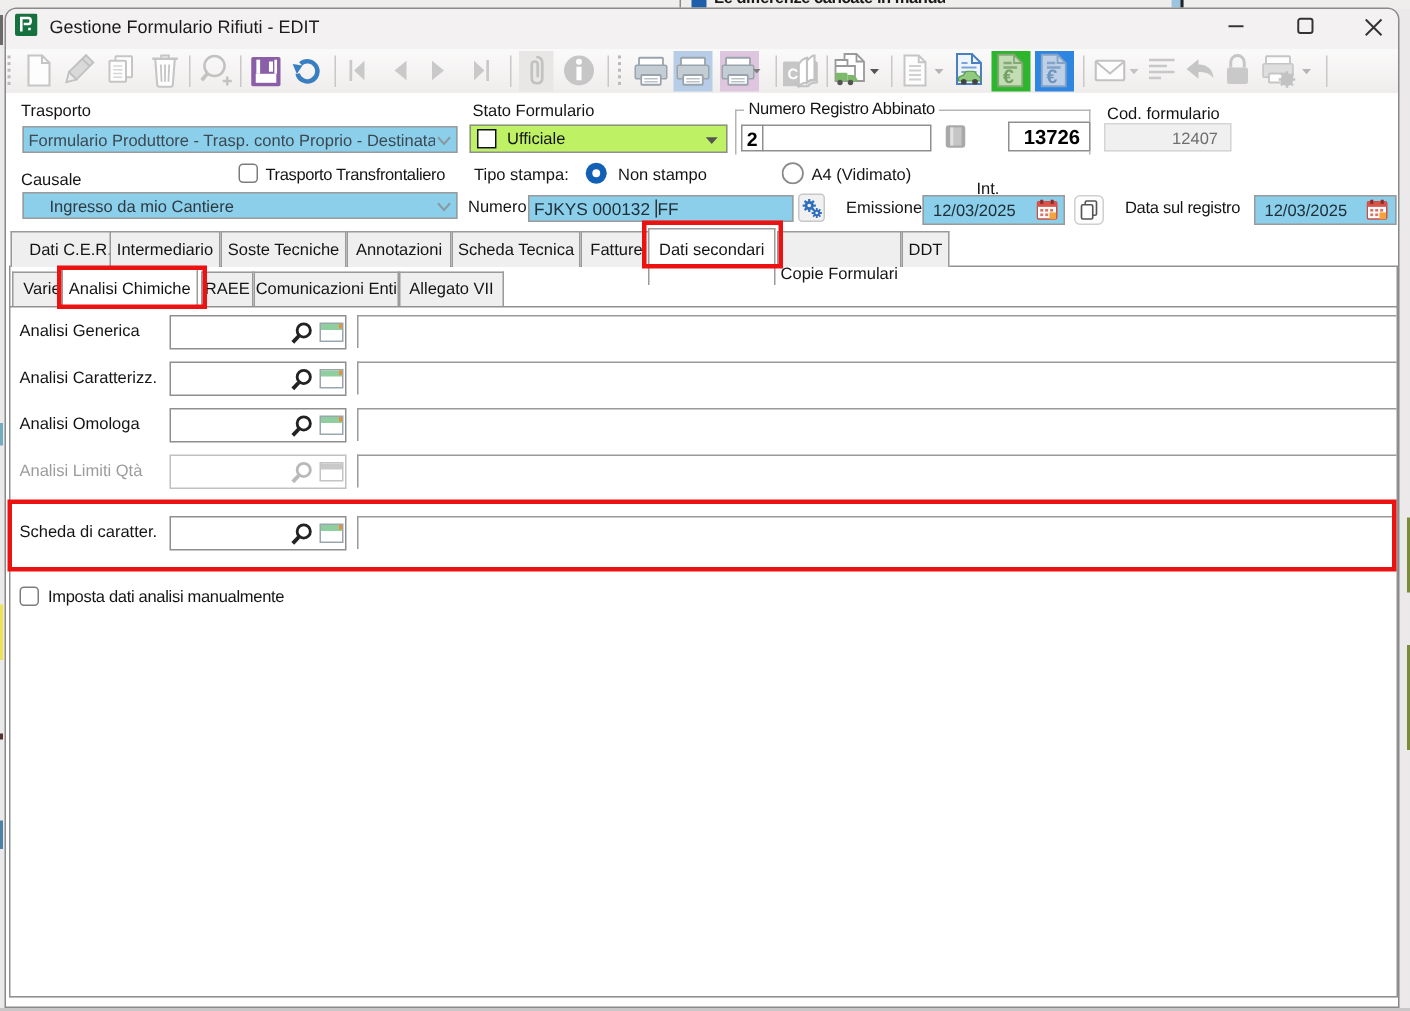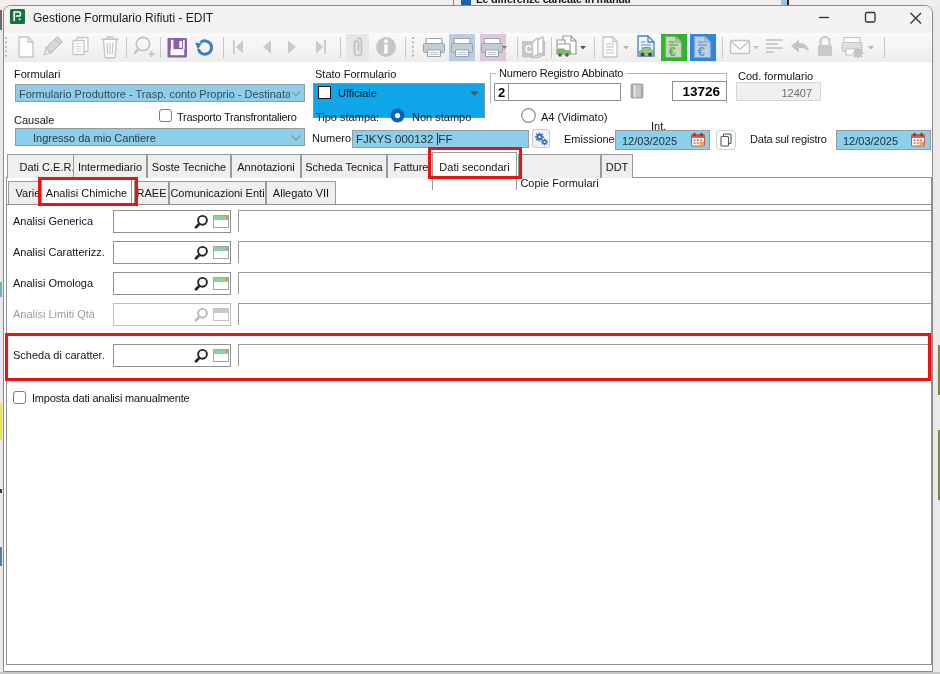--- a/index.html
+++ b/index.html
@@ -256,29 +256,29 @@
           <line x1="0" y1="-5.5" x2="0" y2="5.5"></line>
           <line x1="-5.5" y1="0" x2="5.5" y2="0"></line>
           <line x1="-4" y1="-4" x2="4" y2="4"></line>
           <line x1="4" y1="-4" x2="-4" y2="4"></line>
         </g>
     </g>
   </g>
   <path d="M868 13 l6 0 l-3 3.5 z" fill="#b5b5b5"></path>
 </svg>
 
-<div class="lbl" style="left:14px;top:68px;">Formulari</div>
+<div class="lbl" style="left:14px;top:68px;">Trasporto</div>
 <div class="abs" style="left:15px;top:84px;width:290px;height:18px;background:#8bcfea;border:1px solid #9a9a9a;">
   <div style="font-size:11px;color:#3c4852;padding:3px 0 0 3px;white-space:nowrap;overflow:hidden;width:274px;">Formulario Produttore - Trasp. conto Proprio - Destinatario</div>
   <svg class="abs" style="right:3px;top:5px;" width="10" height="8" viewBox="0 0 10 8">
       <path d="M1 1.5 L5 6 L9 1.5" fill="none" stroke="#8a9aa2" stroke-width="1.4"></path>
     </svg>
 </div>
 <div class="lbl" style="left:315px;top:68px;">Stato Formulario</div>
-<div class="abs" style="left:313px;top:83px;width:172px;height:35px;background:#0ea5e9;border:1px solid #8f8f8f;">
+<div class="abs" style="left:313px;top:83px;width:172px;height:19px;background:#bef264;border:1px solid #8f8f8f;">
   <div class="abs" style="left:4px;top:2px;width:13px;height:13px;background:#fff;border:1.5px solid #111;"></div>
   <div style="font-size:11px;color:#141414;padding:3px 0 0 24px;">Ufficiale</div>
   <svg class="abs" style="right:5px;top:7px;" width="9" height="6" viewBox="0 0 9 6">
       <path d="M0.5 0.5 L4.5 5 L8.5 0.5" fill="#555"></path>
     </svg>
 </div>
 <div class="abs" style="left:490px;top:73px;width:237px;height:30px;border:1px solid #b5b5b5;border-bottom:none;"></div>
 <div class="abs" style="left:496px;top:67px;background:#fff;padding:0 3px;font-size:11px;color:#141414;letter-spacing:-0.2px;">Numero Registro Abbinato</div>
 <div class="abs" style="left:494px;top:83px;width:15px;height:18px;border:1px solid #8f8f8f;font-size:13px;font-weight:bold;color:#000;padding-top:1px;text-align:center;background:#fff;">2</div>
 <div class="abs" style="left:508px;top:83px;width:113px;height:18px;background:#fff;border:1px solid #8f8f8f;"></div>

